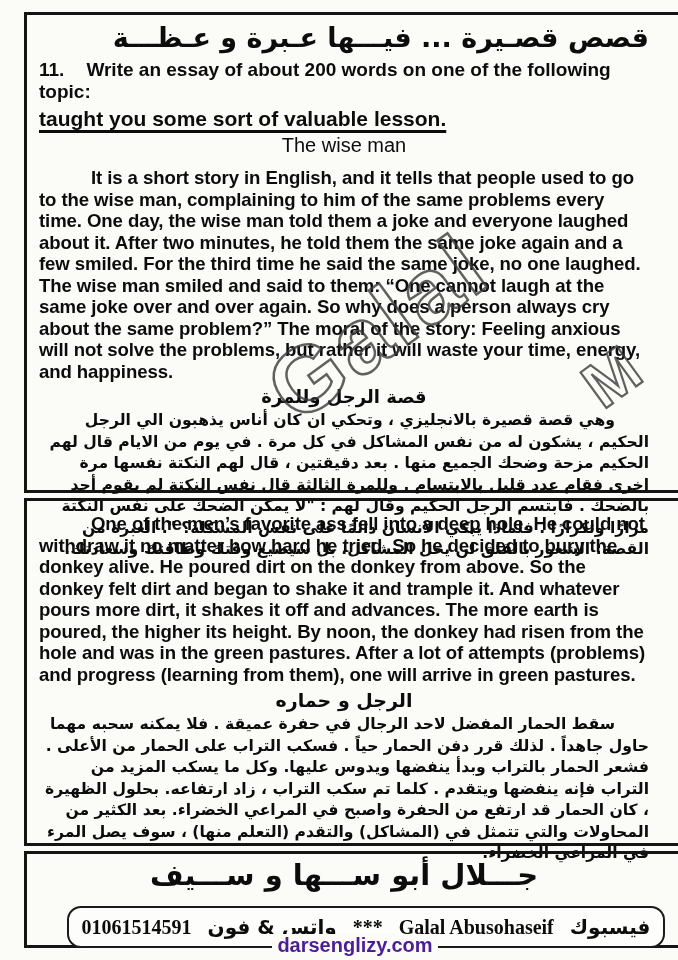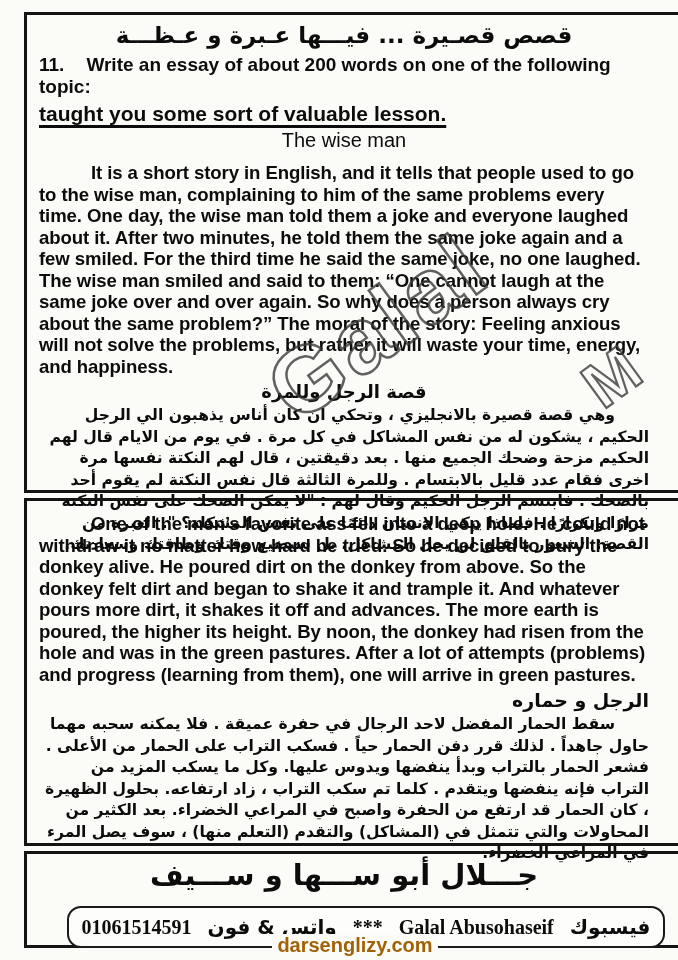--- a/index.html
+++ b/index.html
@@ -18,22 +18,22 @@
     background:transparent;
     box-sizing:border-box;
   }
   #section1{ top:12px;  height:481px; padding:2px 34px 2px 12px;}
   #section2{ top:498px; height:348px; padding:2px 34px 2px 12px;}
   #footerBox{ top:851px; height:97px; padding:0 34px 0 12px;}
 
   .ar{ font-family:"DejaVu Sans","Liberation Sans",sans-serif; direction:rtl; }
 
   .page-title{
-    text-align:center; font-weight:bold;
-    font-size:23px; padding-top:5px; letter-spacing:0.5px;
+    font-weight:bold;
+    font-size:27px; padding-top:5px; letter-spacing:0.5px;
   }
   .q-row{ font-weight:bold; font-size:19px; margin-top:6px; }
   .q-num{ display:inline-block; margin-right:22px; }
   .topic{
     font-weight:bold; font-size:21px; line-height:26px; margin-top:3px;
     text-decoration:underline; text-decoration-thickness:2.5px; text-underline-offset:4px;
   }
   .story-title-en{
     text-align:center; font-weight:normal; font-size:20px; margin-top:2px;
   }
@@ -61,21 +61,21 @@
     font-weight:bold; font-size:20px;
     font-family:"DejaVu Sans","Liberation Sans",sans-serif;
   }
   .contact-box .latin{ font-family:Liberation Serif, serif; direction:ltr; }
   .website-row{
     position:absolute; left:0; right:0; bottom:-12px;
     text-align:center; z-index:3;
   }
   .website-row span{
     display:inline-block; background:#fbfbf8; padding:0 5px;
-    font-weight:bold; font-size:20px; color:#a16207;
+    font-weight:bold; font-size:20px; color:#4c1d95;
     font-family:"Liberation Sans",sans-serif;
   }
   .watermark{
     position:absolute; left:255px; top:275px;
     transform:rotate(-36deg); transform-origin:center;
     font-size:92px; font-weight:bold; letter-spacing:4px;
     color:transparent;
     -webkit-text-stroke:2.5px #3a3a3a;
     opacity:0.8; pointer-events:none; z-index:2;
     font-family:"Liberation Sans",sans-serif;
@@ -100,21 +100,21 @@
   </div>
   <div class="topic">taught you some sort of valuable lesson.</div>
   <div class="story-title-en">The wise man</div>
   <div class="story-en">It is a short story in English, and it tells that people used to go to the wise man, complaining to him of the same problems every time. One day, the wise man told them a joke  and everyone laughed about it. After two minutes, he told them the same joke again and a few smiled. For the third time he said the same joke, no one laughed. The wise man smiled and said to them: “One cannot laugh at the same joke over and over again. So why does a person always cry about the same problem?” The moral of the story: Feeling anxious will not solve the problems, but rather it will waste your time, energy, and happiness.</div>
   <div class="story-title-ar ar">قصة الرجل وللمرة</div>
   <div class="story-ar ar">وهي قصة قصيرة بالانجليزي ، وتحكي ان كان أناس يذهبون الي الرجل الحكيم ، يشكون له من نفس المشاكل في كل مرة . في يوم من الايام قال لهم الحكيم مزحة وضحك الجميع منها . بعد دقيقتين ، قال لهم النكتة نفسها مرة اخرى فقام عدد قليل بالابتسام . وللمرة الثالثة قال نفس النكتة لم يقوم أحد بالضحك . فابتسم الرجل الحكيم وقال لهم : "لا يمكن الضحك على نفس النكتة مرارًا وتكرارًا . فلماذا يبكي الانسان دائمًا على نفس المشكلة؟ ". العبرة من القصة: الشعور بالقلق لن يحل المشاكل، بل سيضيع وقتك وطاقتك وسعادتك.</div>
 </div>
 
 <div class="box" id="section2">
   <div class="story-en">One of the men’s favorite ass fell into a deep hole. He could not withdraw it no matter how hard he tried. So he decided to bury the donkey alive. He poured dirt on the donkey from above. So the donkey felt dirt and began to shake it and trample it. And whatever pours more dirt, it shakes it off and advances. The more earth is poured, the higher its height. By noon, the donkey had risen from the hole and was in the green pastures. After a lot of attempts (problems) and progress (learning from them), one will arrive in green pastures.</div>
-  <div class="story-title-ar ar" style="font-size:19px;text-align:right;">الرجل و حماره</div>
+  <div class="story-title-ar ar" style="font-size:19px;">الرجل و حماره</div>
   <div class="story-ar ar">سقط الحمار المفضل لاحد الرجال في حفرة عميقة . فلا يمكنه سحبه مهما حاول جاهداً . لذلك قرر دفن الحمار حياً . فسكب التراب على الحمار من الأعلى . فشعر الحمار بالتراب وبدأ ينفضها ويدوس عليها. وكل ما يسكب المزيد من التراب فإنه ينفضها ويتقدم . كلما تم سكب التراب ، زاد ارتفاعه. بحلول الظهيرة ، كان الحمار قد ارتفع من الحفرة واصبح في المراعي الخضراء. بعد الكثير من المحاولات والتي تتمثل في (المشاكل) والتقدم (التعلم منها) ، سوف يصل المرء في المراعي الخضراء.</div>
 </div>
 
 <div class="box" id="footerBox">
   <div class="author-name ar">جـــلال أبو ســـها و ســـيف</div>
   <div class="contact-box">
     <span>فيسبوك</span>
     <span class="latin">Galal Abusohaseif</span>
     <span class="latin">***</span>
     <span>واتس &amp; فون</span>

